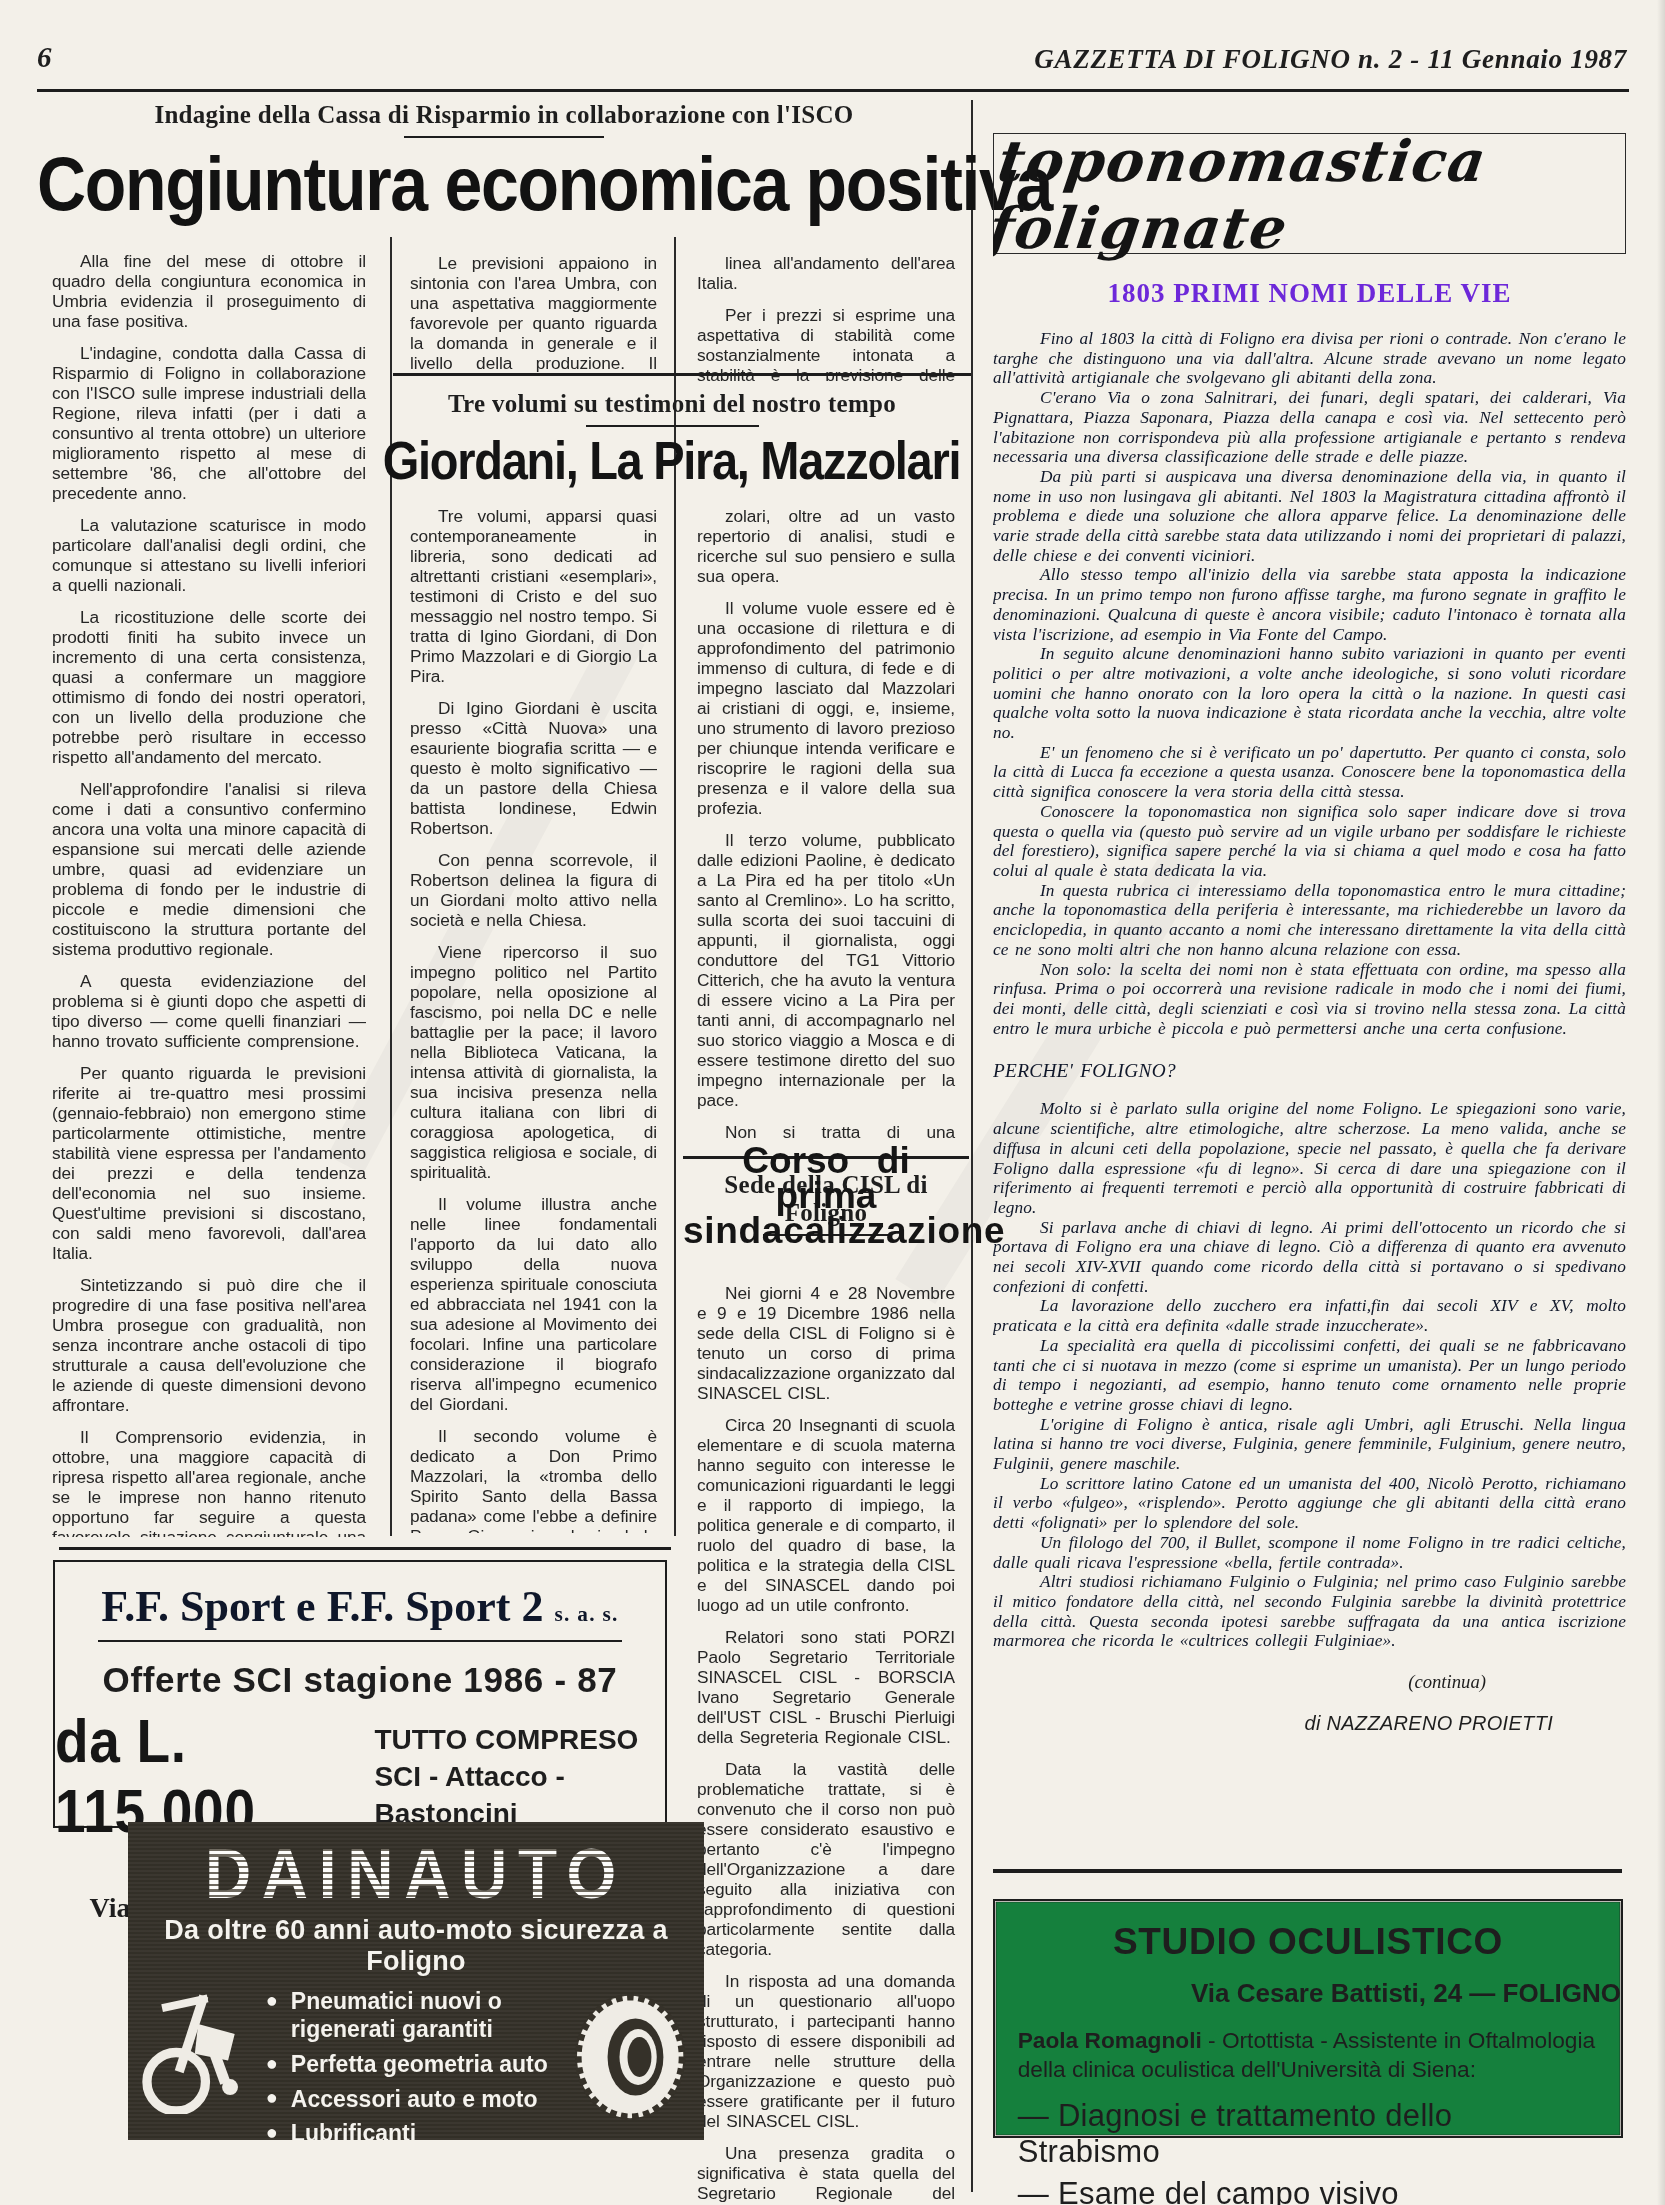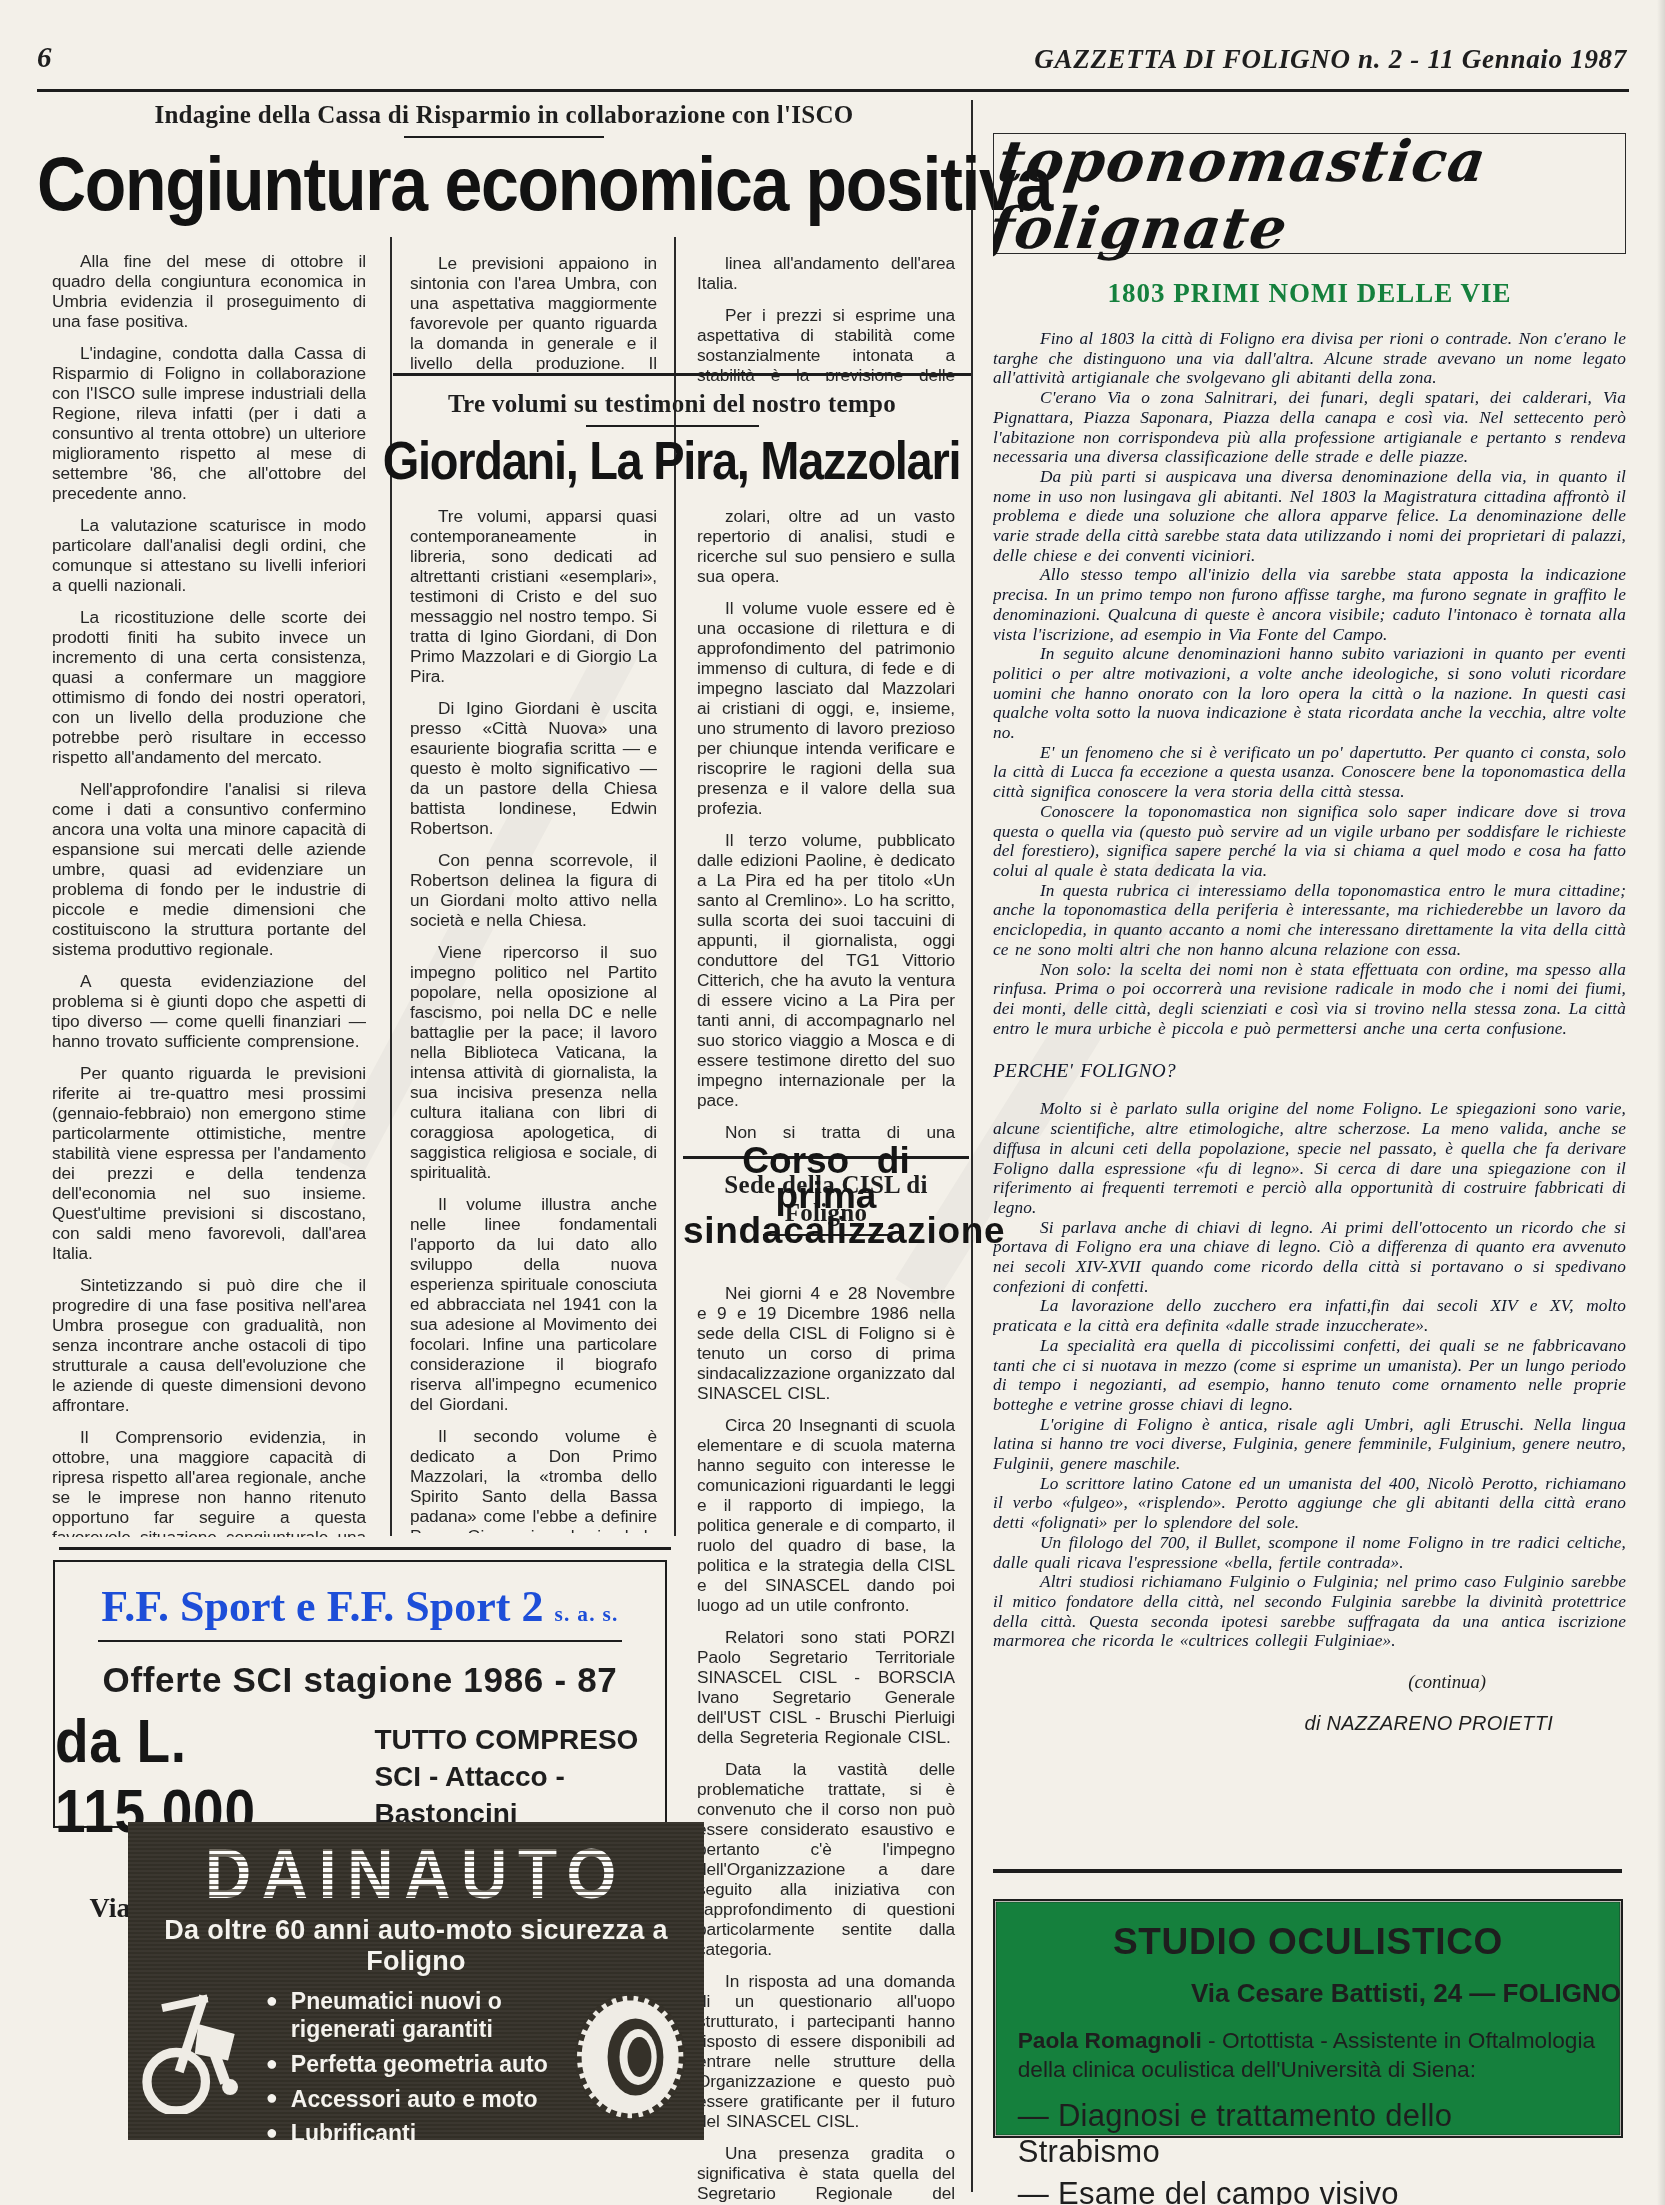--- a/index.html
+++ b/index.html
@@ -40,30 +40,30 @@
   .cisl-headline .l1{font-size:37px;word-spacing:17.3px;text-align:center;}
   .cisl-headline .l2{font-size:37px;letter-spacing:0.7px;text-align:center;}
 
   
   .vrule{position:absolute;width:2px;background:#2a2a2a;}
 
   
   .rubrica{position:absolute;left:993px;top:133px;width:633px;height:1732px;overflow:hidden;}
   .topo-box{border:1.3px solid #2a2a2a;height:119px;display:flex;align-items:center;justify-content:center;}
   .topo-title{font-family:"DejaVu Serif","Liberation Serif",serif;font-style:italic;font-weight:bold;font-size:57px;transform:skewX(-8deg);letter-spacing:1.3px;color:#141414;}
-  .rub-title{font-family:"Liberation Serif",serif;font-weight:bold;font-size:27px;text-align:center;letter-spacing:1px;margin:24px 0 20px;color:#15803d;}
+  .rub-title{font-family:"Liberation Serif",serif;font-weight:bold;font-size:27px;text-align:center;letter-spacing:1px;margin:24px 0 20px;color:#6d28d9;}
   .rub-text{font-family:"Liberation Serif",serif;font-style:italic;font-size:17.3px;line-height:19.7px;text-align:justify;letter-spacing:0.1px;word-spacing:2px;color:#0f172a;}
   .rub-text p{margin:0;text-indent:47px;}
   .rub-subhead{font-family:"Liberation Serif",serif;font-style:italic;font-size:19.3px;margin:22.7px 0 18.7px;text-indent:0 !important;letter-spacing:0.3px;}
   .rub-continua{font-family:"Liberation Serif",serif;font-style:italic;font-size:18.7px;text-align:right;padding-right:140px;margin-top:20px;}
   .rub-byline{font-style:italic;font-size:20px;text-align:right;padding-right:73px;margin-top:18.7px;letter-spacing:0.3px;}
 
   
   .ff-box{position:absolute;left:53px;top:1560px;width:610px;height:264px;border:2.7px solid #1d1d1d;background:#f3f0e9;z-index:5;}
-  .ff-title{font-family:"Liberation Serif",serif;font-weight:bold;font-size:44px;text-align:center;margin-top:18.7px;color:#1d4ed8;}
+  .ff-title{font-family:"Liberation Serif",serif;font-weight:bold;font-size:44px;text-align:center;margin-top:18.7px;color:#0f172a;}
   .ff-title .suffix{font-size:21.3px;font-weight:bold;letter-spacing:1.3px;}
   .ff-title-underline{height:2px;background:#1d1d1d;width:86%;margin:8px auto 0;}
   .ff-offer{font-size:35px;font-weight:bold;text-align:center;margin-top:18.7px;letter-spacing:0.7px;}
   .ff-row{display:flex;align-items:center;justify-content:center;gap:22.7px;margin-top:12px;}
   .ff-price{font-size:55px;font-weight:bold;letter-spacing:0.7px;transform:scaleY(1.1);color:#161616;}
   .ff-included div{font-size:28px;font-weight:bold;line-height:37px;}
   .ff-city{font-family:"Liberation Serif",serif;font-weight:bold;font-size:31px;text-align:center;margin-top:10.7px;}
   .ff-addr{font-family:"Liberation Serif",serif;font-weight:bold;font-size:28px;text-align:center;margin-top:5.3px;}
 
   

